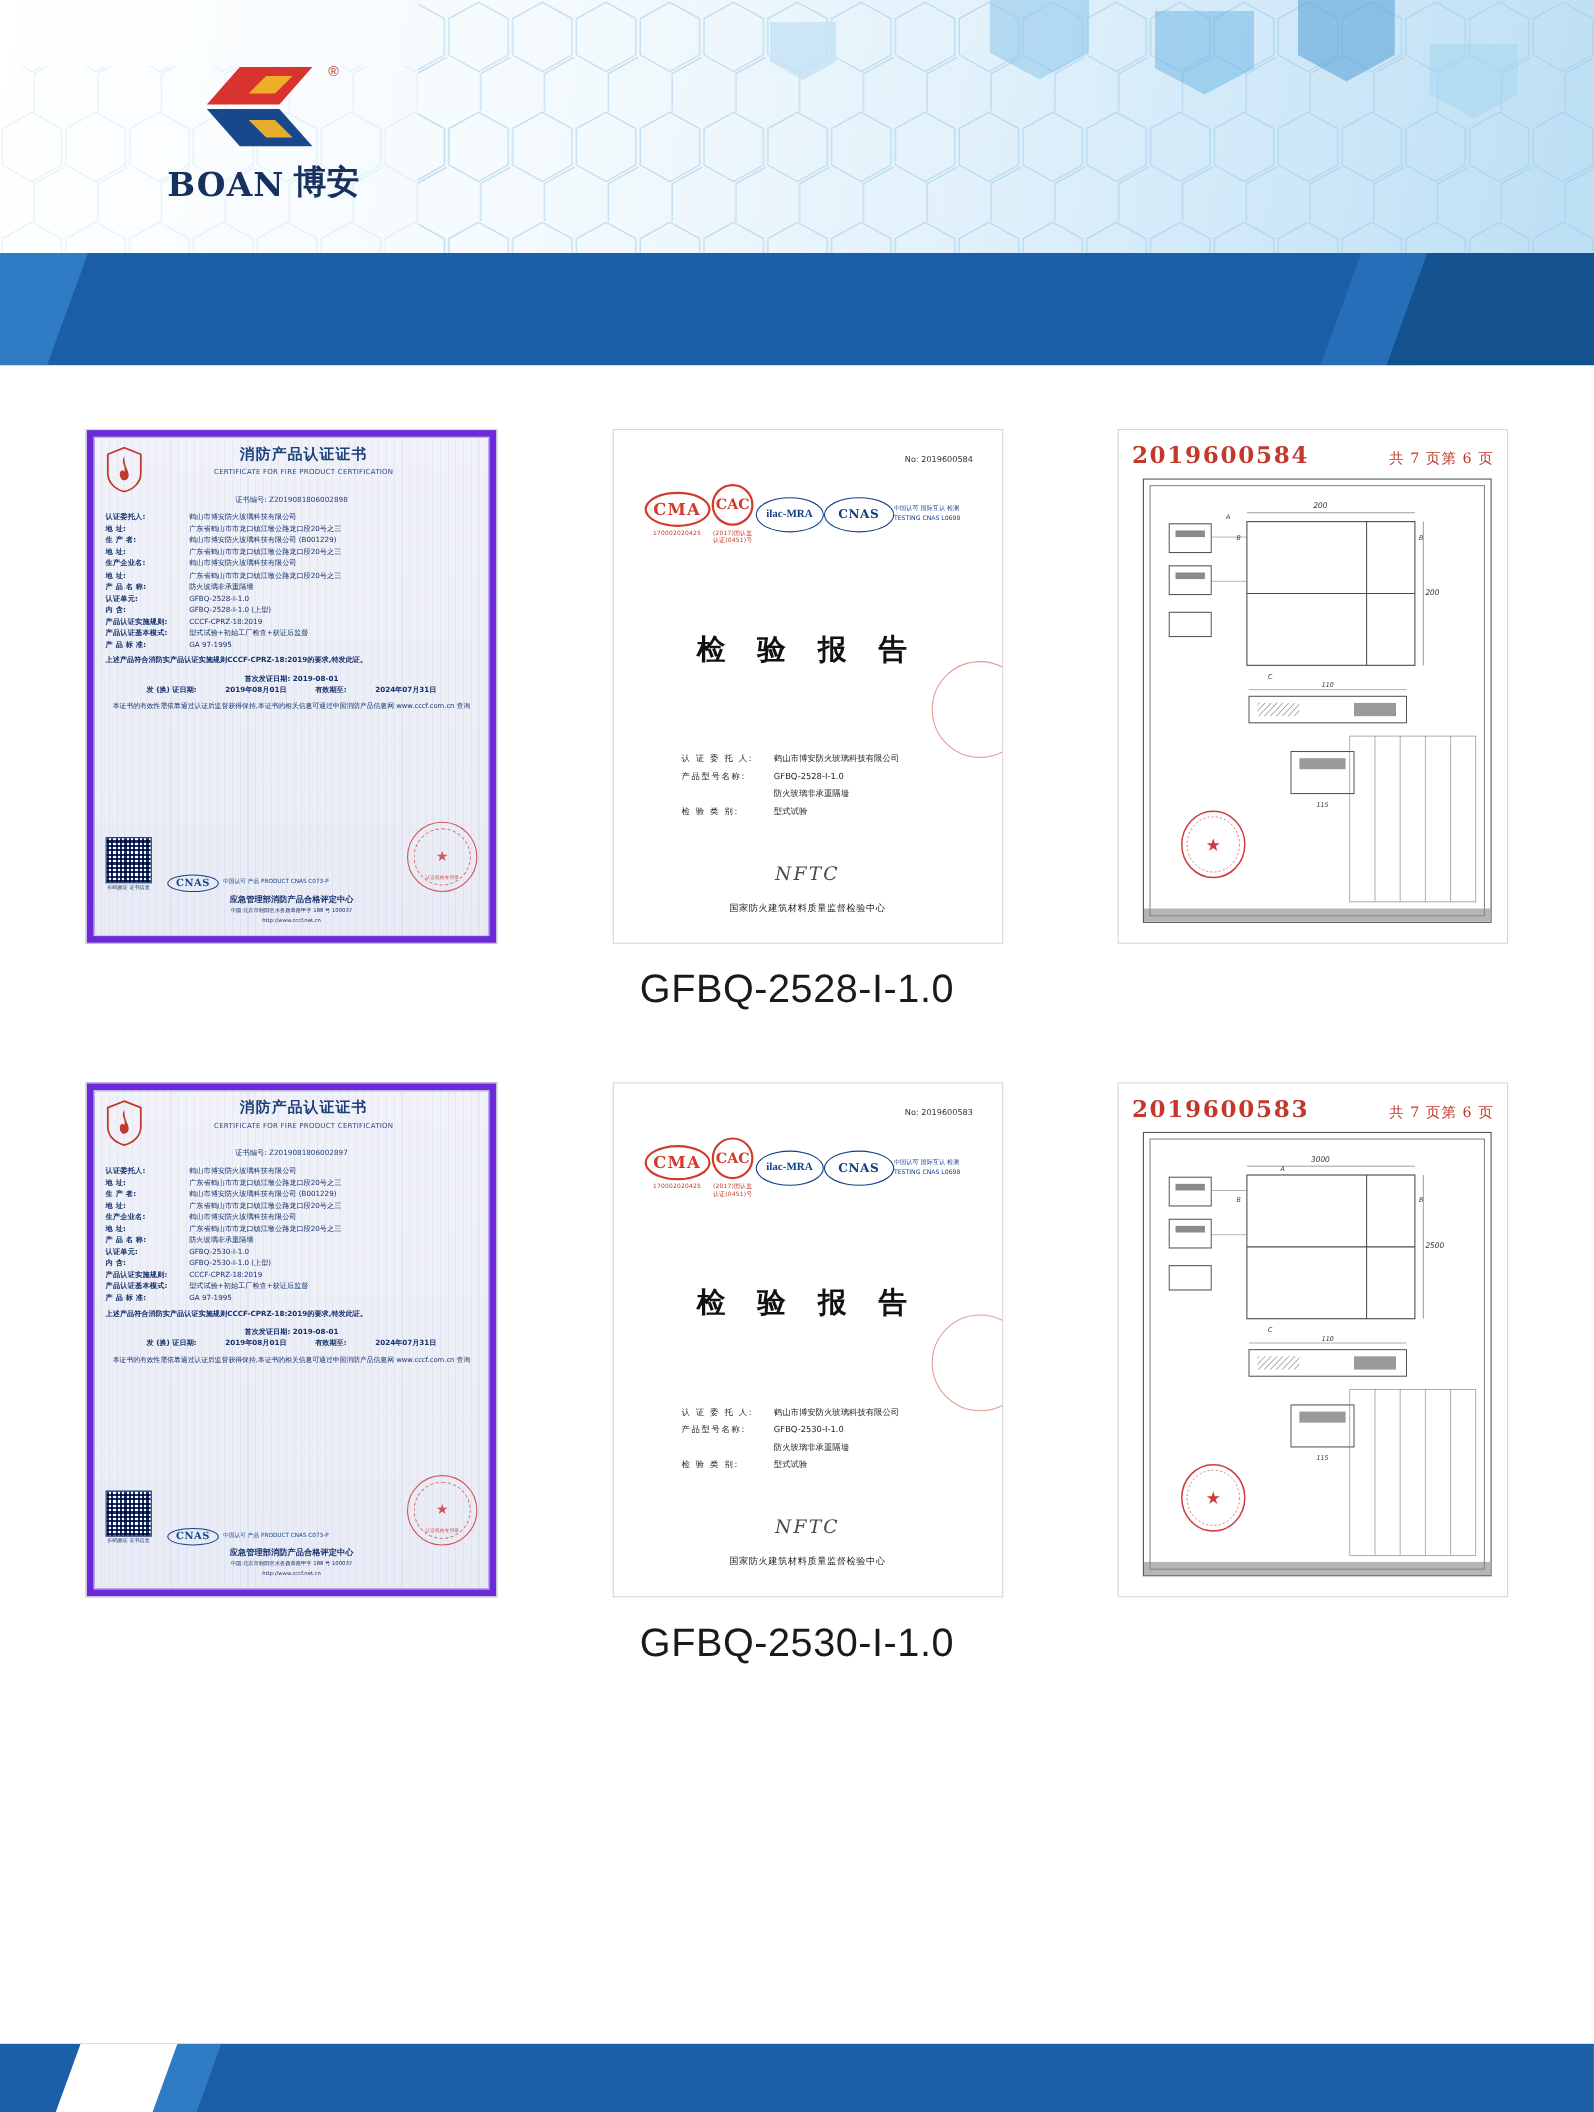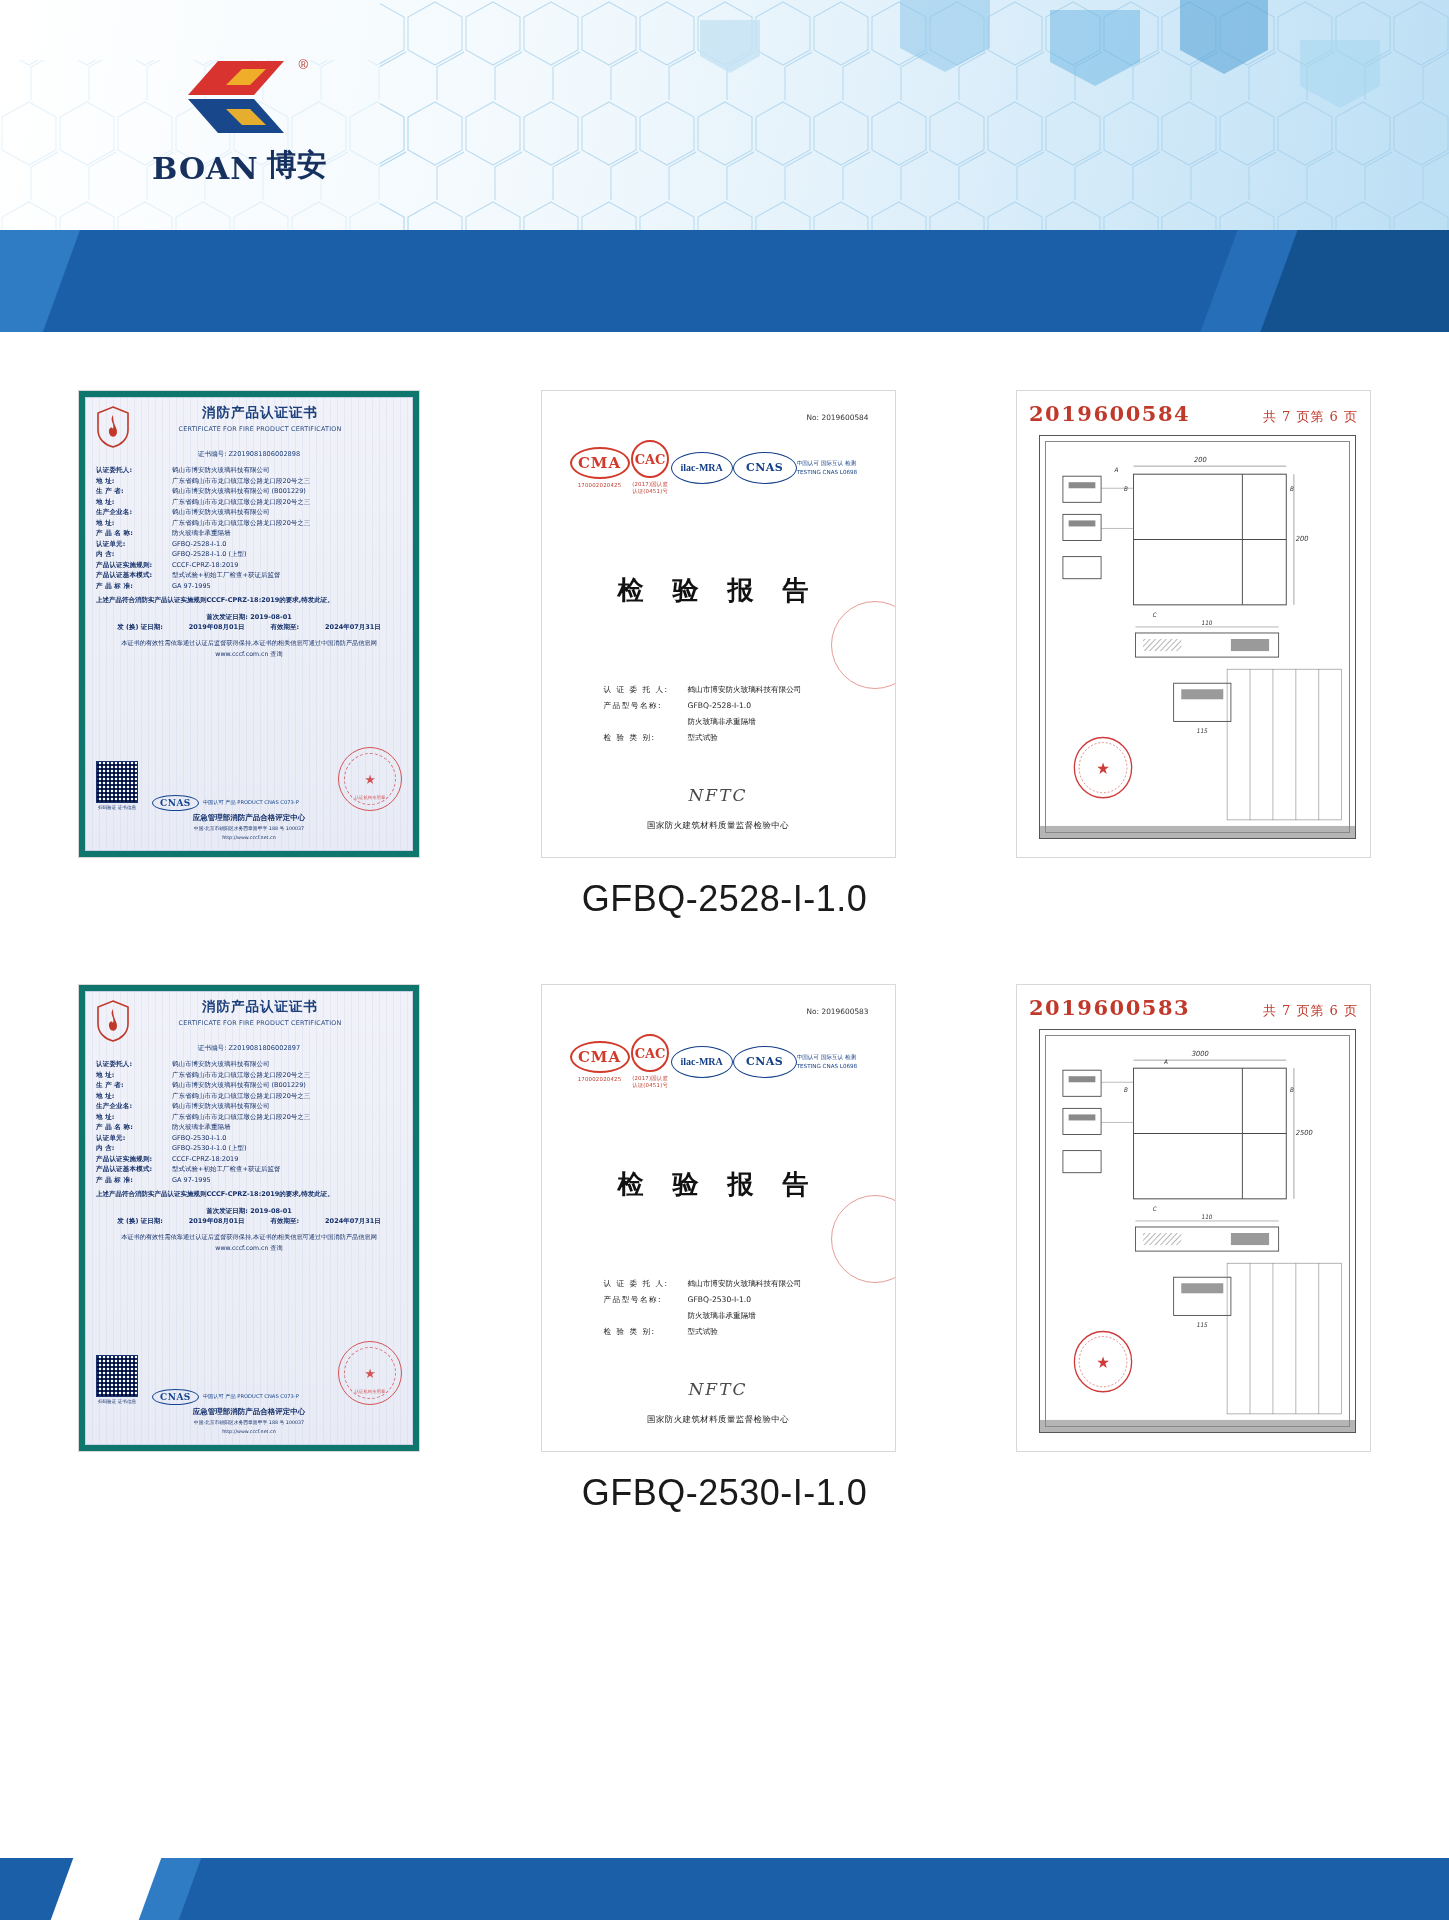--- a/index.html
+++ b/index.html
@@ -125,21 +125,21 @@
     gap: 0;
     justify-content: space-between;
   }
   .card {
     background: #ffffff;
     border: 1px solid #d8d8d8;
     box-sizing: border-box;
     position: relative;
     overflow: hidden;
   }
-  .card.cert { width: 342px; height: 468px; background: #0f766e; }
+  .card.cert { width: 374px; height: 468px; background: #6d28d9; }
   .card.report { width: 355px; height: 468px; }
   .card.drawing { width: 355px; height: 468px; }
 
   .caption {
     text-align: center;
     font-family: "Liberation Sans", sans-serif;
     font-size: 36px;
     color: #1a1a1a;
     margin-top: 20px;
     letter-spacing: 0.5px;

